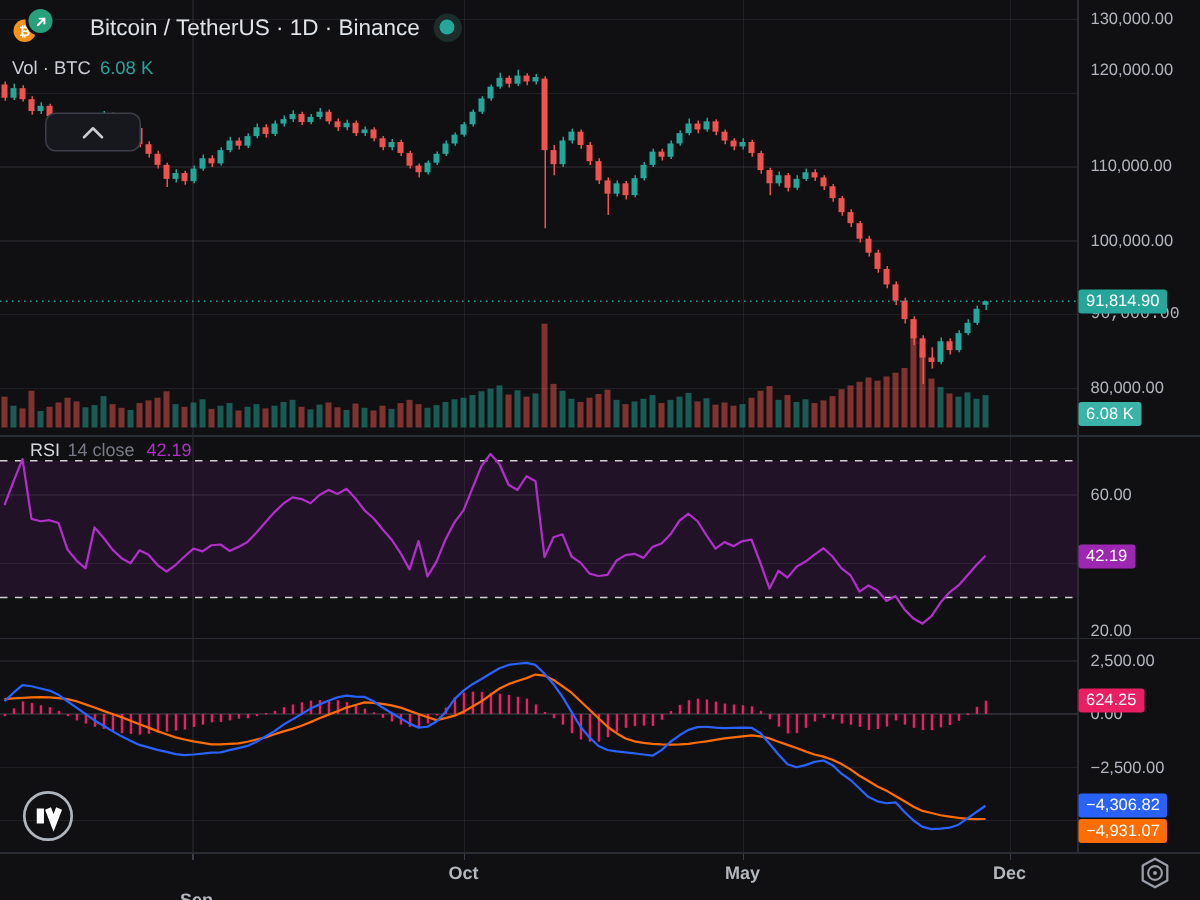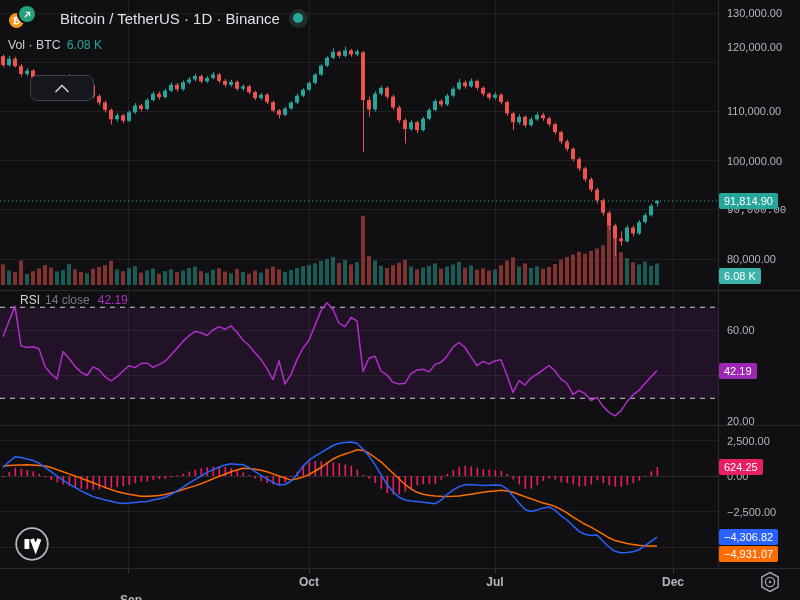--- a/index.html
+++ b/index.html
@@ -579,21 +579,21 @@
       <div class="badge" style="top: 192.871px; background: rgb(38, 166, 154);">91,814.90</div>
       <div class="badge" style="top: 268px; background: rgb(59, 179, 169);">6.08 K</div>
       <div class="badge" style="top: 362.544px; background: rgb(156, 39, 176);">42.19</div>
       <div class="badge" style="top: 459.136px; background: rgb(233, 30, 99);">624.25</div>
       <div class="badge" style="top: 529.157px; background: rgb(41, 98, 255);">−4,306.82</div>
       <div class="badge" style="top: 545.657px; background: rgb(255, 109, 0);">−4,931.07</div>
     </div>
   <div id="month-layer">
       <div class="month-label" style="left: 107px; margin-top: 18px;">Sep</div>
       <div class="month-label" style="left: 285px;">Oct</div>
-      <div class="month-label" style="left: 471px;">Jul</div>
+      <div class="month-label" style="left: 471px;">May</div>
       <div class="month-label" style="left: 649px;">Dec</div>
     </div>
 
   <div id="tv-logo">
     <svg width="36" height="36" viewBox="0 0 36 36">
       <circle cx="18" cy="18" r="15.8" fill="none" stroke="rgba(205,210,218,0.85)" stroke-width="1.8"></circle>
       <rect x="10.5" y="13" width="4.8" height="10" fill="#fff"></rect>
       <polyline points="18,13 21.7,22.6 25.4,13" stroke="#fff" stroke-width="4.2" fill="none"></polyline>
     </svg>
   </div>

